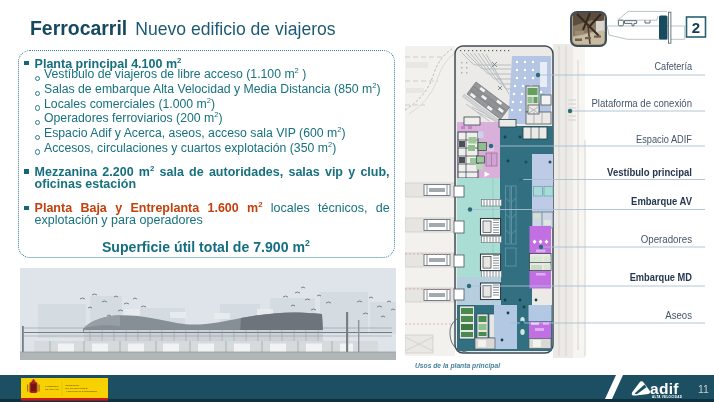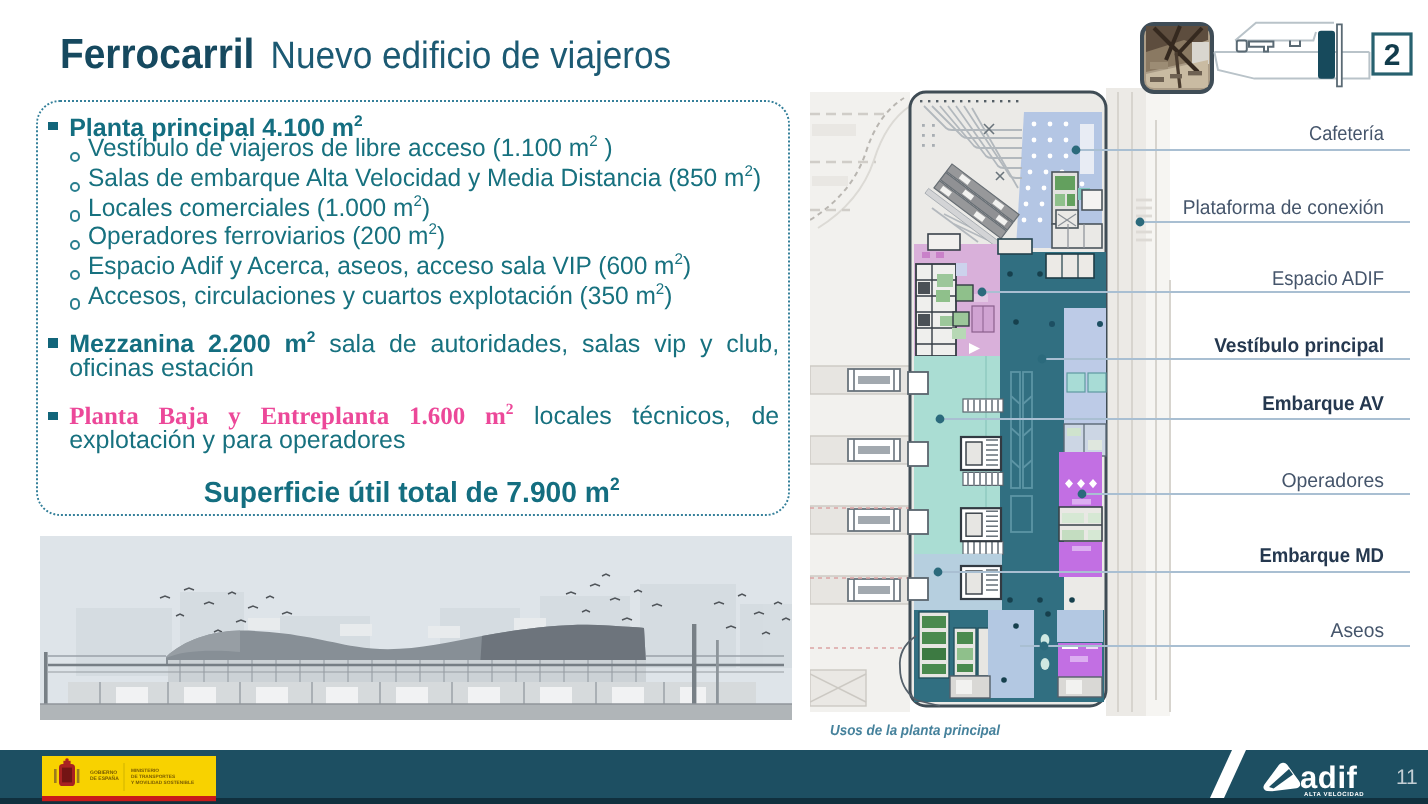--- a/index.html
+++ b/index.html
@@ -33,26 +33,26 @@
 
 <div class="abs" style="left:44.4px;top:67.1px;width:360px;font-size:12.5px;color:#17717f;line-height:14.7px;white-space:nowrap;transform:scaleX(0.98);transform-origin:left top;">
   <div>Vestíbulo de viajeros de libre acceso (1.100 m<sup>2</sup> )</div>
   <div>Salas de embarque Alta Velocidad y Media Distancia (850 m<sup>2</sup>)</div>
   <div>Locales comerciales (1.000 m<sup>2</sup>)</div>
   <div>Operadores ferroviarios (200 m<sup>2</sup>)</div>
   <div>Espacio Adif y Acerca, aseos, acceso sala VIP (600 m<sup>2</sup>)</div>
   <div>Accesos, circulaciones y cuartos explotación (350 m<sup>2</sup>)</div>
 </div>
 
-<div class="abs" style="left:34.6px;top:165.9px;width:355px;font-size:12.5px;color:#17717f;line-height:12.2px;text-align:justify;">
+<div class="abs" style="left:34.6px;top:165.9px;width:355px;font-size:12.5px;color:#17717f;line-height:12.2px;text-align:justify;font-weight:bold;">
   <b style="color:#146e80;">Mezzanina 2.200 m<sup>2</sup></b> sala de autoridades, salas vip y club, oficinas estación
 </div>
 
 <div class="abs" style="left:34.6px;top:202.2px;width:355px;font-size:12.5px;color:#17717f;line-height:12.2px;text-align:justify;">
-  <b style="color:#ec4899;font-family:Liberation Serif, serif;">Planta Baja y Entreplanta 1.600 m<sup>2</sup></b> locales técnicos, de explotación y para operadores
+  <b style="color:#c2410c;">Planta Baja y Entreplanta 1.600 m<sup>2</sup></b> locales técnicos, de explotación y para operadores
 </div>
 
 <div class="abs" style="left:18px;top:238.6px;width:375px;font-size:14.5px;line-height:16px;font-weight:bold;color:#146e80;text-align:center;">
   <span style="display:inline-block;transform:scaleX(0.973);">Superficie útil total de 7.900 m<sup>2</sup></span>
 </div>
 
 <svg class="abs" style="left:405px;top:0;" width="309" height="375" viewBox="405 0 309 375">
 
   <rect x="405" y="46" width="50" height="310" fill="#f2f1ee"></rect>
 

